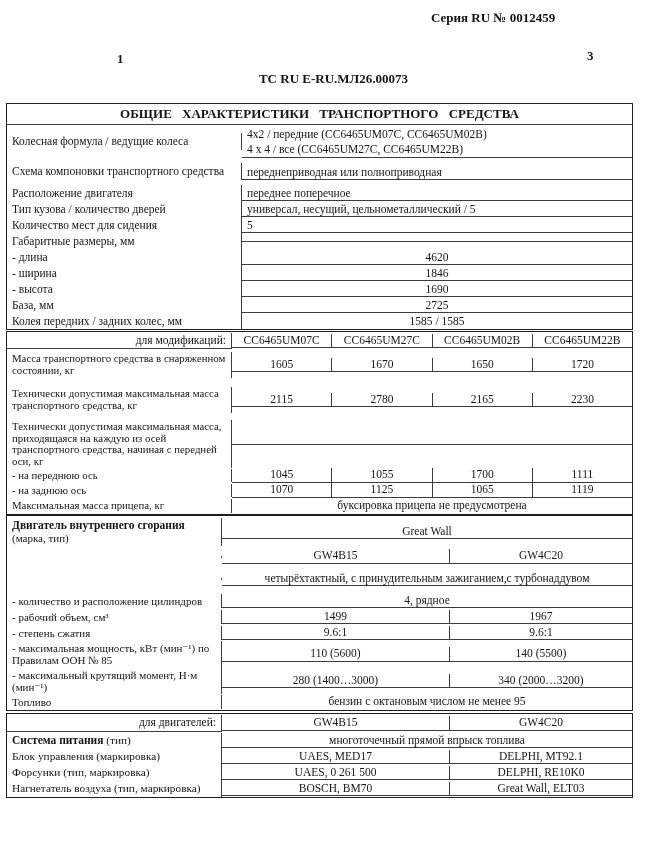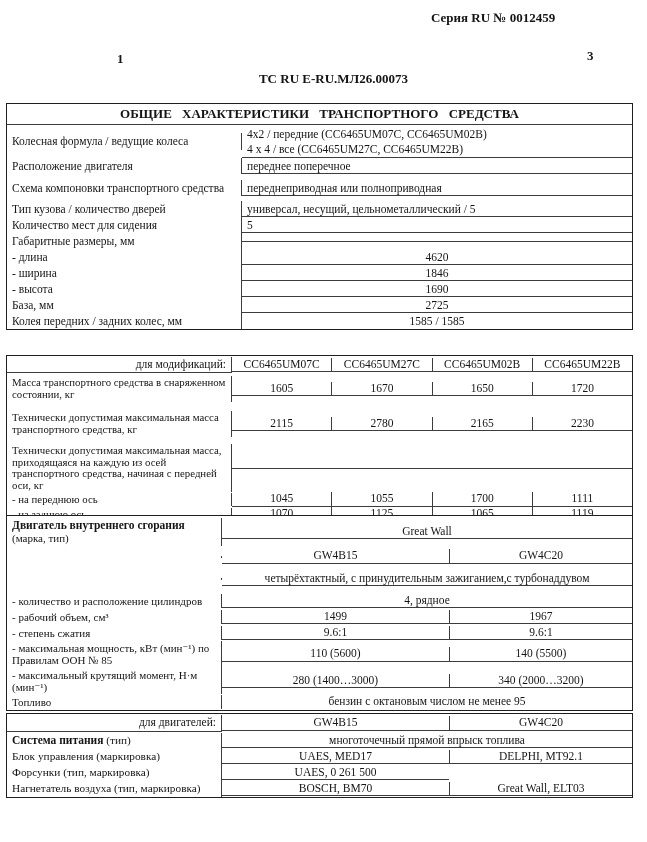--- a/index.html
+++ b/index.html
@@ -35,21 +35,21 @@
 
   
   .t1{top:103px;font-size:11.5px;line-height:1.22;}
   .t1 .lc{width:235px;}
   .t1-title{border-bottom:1px solid #3c3c3c;display:flex;align-items:center;justify-content:center;
             font-size:13px;font-weight:bold;word-spacing:7px;text-align:center;}
   .t1 .vc{flex:1;}
   .stack div{line-height:15px;}
 
   
-  .t2{top:331px;font-size:11.5px;line-height:1.2;margin-top:24px;}
+  .t2{top:331px;font-size:11.5px;line-height:1.2;}
   .t2 .lc{width:225px;font-size:10.8px;line-height:1.07;}
   .t2 .lc.hl{justify-content:center;align-items:flex-end;font-size:11.5px;padding-right:5px;}
   .t2 .vc{flex:1;}
 
   
   .t3{top:515px;font-size:11.5px;line-height:1.2;}
   .t3 .lc{width:215px;font-size:11px;line-height:1.12;}
   .t3 .w1{flex:0 0 227px;}
   .t3 .w2{flex:1;}
   .t3 .span2{flex:1;}
@@ -77,28 +77,28 @@
     <div class="t1-title h20">ОБЩИЕ ХАРАКТЕРИСТИКИ ТРАНСПОРТНОГО СРЕДСТВА</div>
 
     <div class="row h33">
       <div class="lc">Колесная формула / ведущие колеса</div>
       <div class="vc l top stack">
         <div style="display:block;width:100%"><span>4x2 / передние (CC6465UM07C, CC6465UM02B)</span><br>
         <span>4 х 4 / все  (CC6465UM27C, CC6465UM22B)</span></div>
       </div>
     </div>
 
-    <div class="row h16">
-      <div class="lc">Расположение двигателя</div>
-      <div class="vc l">переднее поперечное</div>
-    </div>
-
     <div class="row h27">
       <div class="lc">Схема компоновки транспортного средства</div>
       <div class="vc l top">переднеприводная или полноприводная</div>
+    </div>
+
+    <div class="row h16">
+      <div class="lc">Расположение двигателя</div>
+      <div class="vc l">переднее поперечное</div>
     </div>
 
     <div class="row h16">
       <div class="lc">Тип кузова / количество дверей</div>
       <div class="vc l">универсал, несущий, цельнометаллический / 5</div>
     </div>
 
     <div class="row h16">
       <div class="lc">Количество мест для сидения</div>
       <div class="vc l">5</div>
@@ -264,20 +264,21 @@
 
     <div class="row h16">
       <div class="lc">Блок управления  (маркировка)</div>
       <div class="vc c w1">UAES, MED17</div>
       <div class="vc c w2 bl">DELPHI, MT92.1</div>
     </div>
 
     <div class="row h16">
       <div class="lc">Форсунки  (тип, маркировка)</div>
       <div class="vc c w1">UAES, 0 261 500</div>
+      <div class="vc c w2 bl">DELPHI, RE10K0</div>
     </div>
 
     <div class="row h16">
       <div class="lc">Нагнетатель воздуха (тип, маркировка)</div>
       <div class="vc c w1">BOSCH, BM70</div>
       <div class="vc c w2 bl">Great Wall,  ELT03</div>
     </div>
 
   </div>
 

